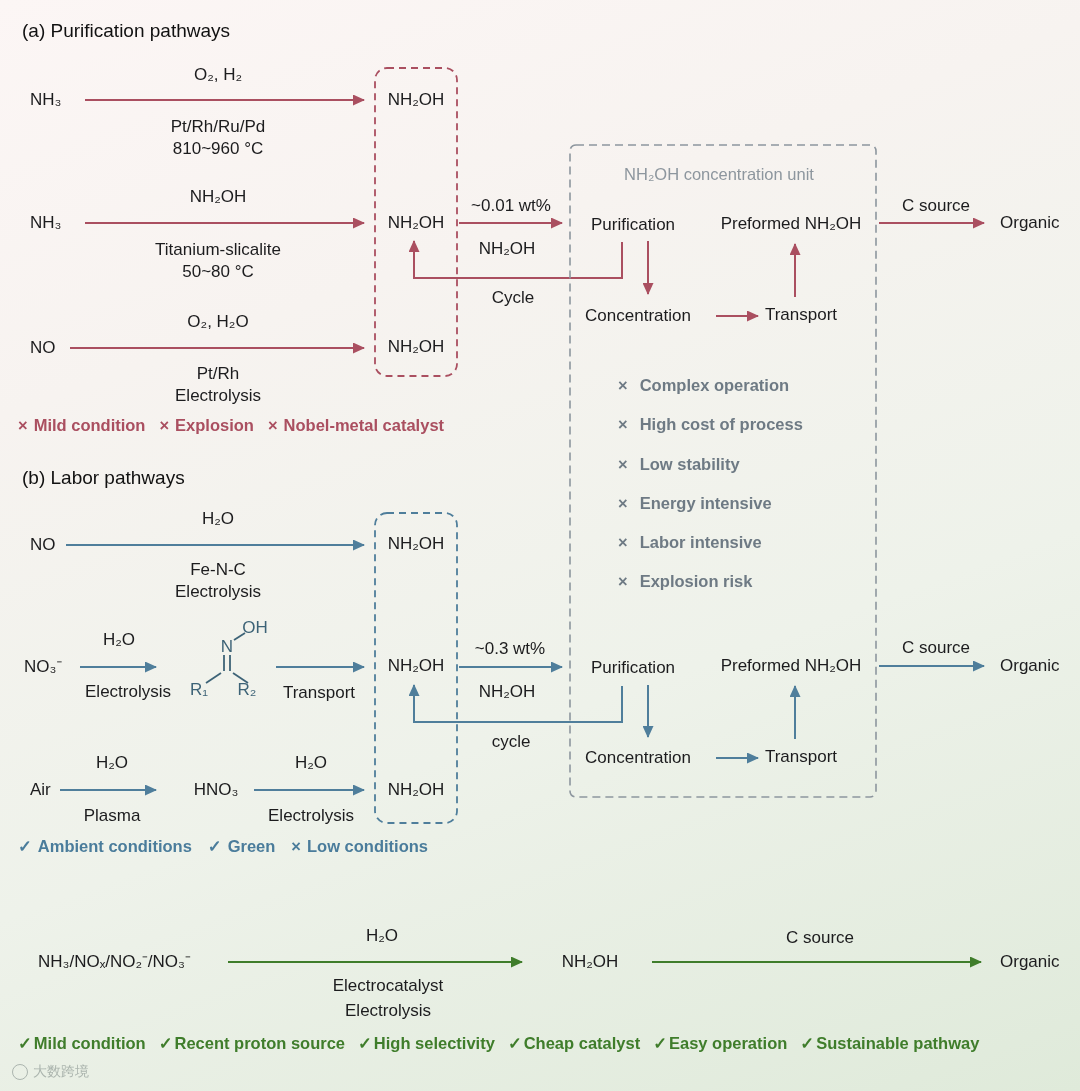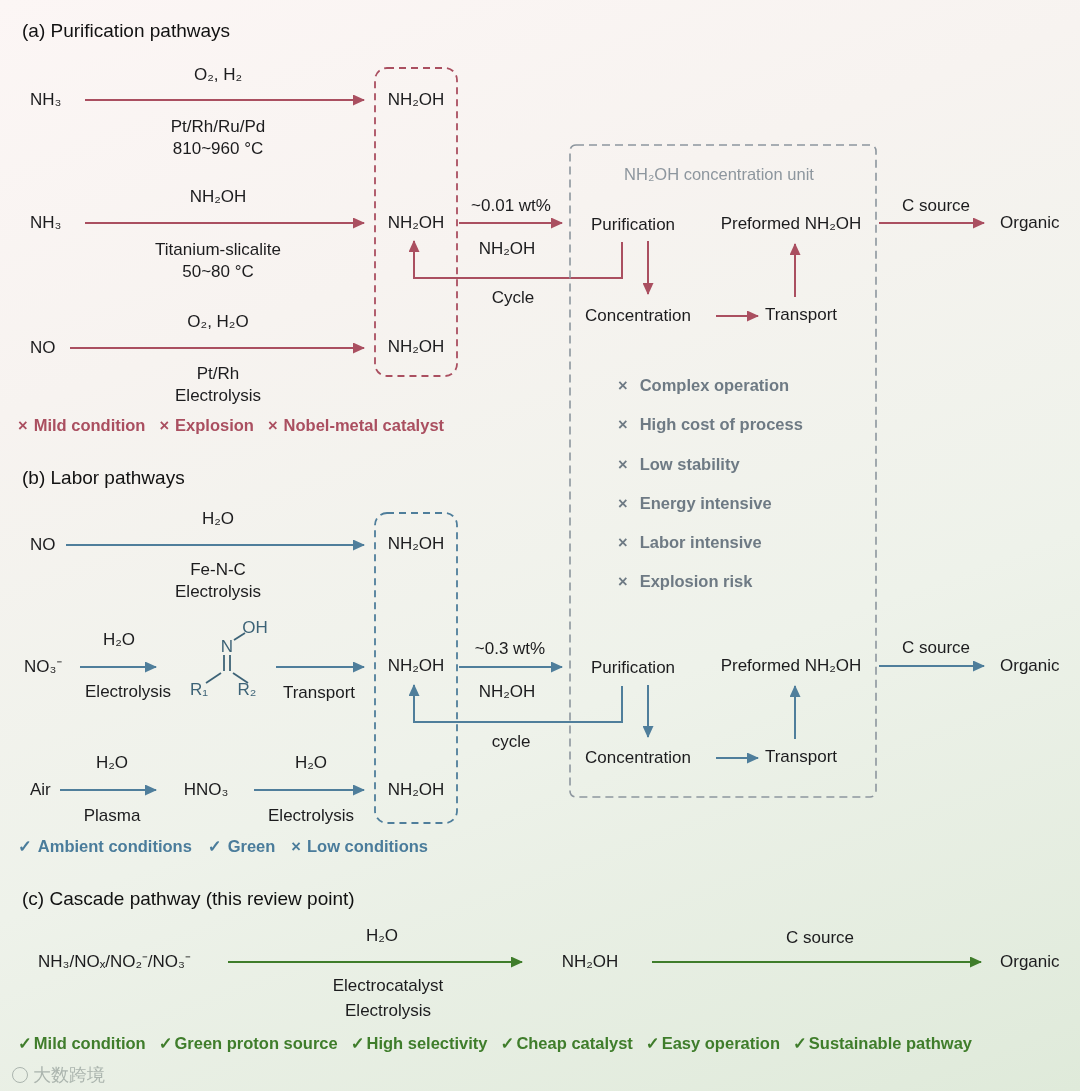--- a/index.html
+++ b/index.html
@@ -19,21 +19,21 @@
   .green { color:#3f7d2b; }
   .drabitem { position:absolute; transform:translateY(-50%); display:flex; gap:12px; white-space:nowrap;
               color:#6e7a84; font-weight:600; font-size:16.5px; }
   .sumrow { position:absolute; transform:translateY(-50%); display:flex; white-space:nowrap;
             font-weight:700; font-size:16.5px; }
   .sumrow .item { display:flex; }
   .gapA { gap:14px; } .gapA .item { gap:6px; }
   .gapB { gap:16px; } .gapB .item { gap:6px; }
   .gapC { gap:13px; } .gapC .item { gap:2px; }
   .watermark { position:absolute; left:12px; top:1063px; display:flex; align-items:center; gap:5px;
-               color:rgba(150,160,155,0.75); font-size:18px; }
+               color:rgba(150,160,155,0.75); font-size:14px; }
   .wm-ring { width:16px; height:16px; border:1.6px solid rgba(150,160,155,0.75); border-radius:50%;
              display:inline-flex; align-items:center; justify-content:center; font-size:7px; line-height:1; }
 </style>
 </head>
 <body>
 
 <div class="canvas">
 
   <svg class="layer" viewBox="0 0 1080 1091">
     <defs>
@@ -178,21 +178,21 @@
   <span class="t" style="left:227px;top:647px;color:#3d6377">N</span>
   <span class="t" style="left:255px;top:628px;color:#3d6377">OH</span>
   <span class="t" style="left:199px;top:690px;color:#3d6377">R₁</span>
   <span class="t" style="left:247px;top:690px;color:#3d6377">R₂</span>
   <span class="t" style="left:319px;top:693px">Transport</span>
   <span class="t" style="left:416px;top:666px">NH₂OH</span>
 
   <span class="tl" style="left:30px;top:790px">Air</span>
   <span class="t" style="left:112px;top:763px">H₂O</span>
   <span class="t" style="left:112px;top:816px">Plasma</span>
-  <span class="t" style="left:206px;top:790px">HNO₃</span>
+  <span class="t" style="left:216px;top:790px">HNO₃</span>
   <span class="t" style="left:311px;top:763px">H₂O</span>
   <span class="t" style="left:311px;top:816px">Electrolysis</span>
   <span class="t" style="left:416px;top:790px">NH₂OH</span>
 
   <span class="t" style="left:510px;top:649px">~0.3 wt%</span>
   <span class="t" style="left:507px;top:692px">NH₂OH</span>
   <span class="t" style="left:511px;top:742px">cycle</span>
 
   <span class="t" style="left:633px;top:668px">Purification</span>
   <span class="t" style="left:638px;top:758px">Concentration</span>
@@ -209,38 +209,37 @@
     <span class="item">
         <span>✓</span>
         <span>Green</span>
       </span>
     <span class="item">
         <span>×</span>
         <span>Low conditions</span>
       </span>
   </div>
 
-  <span class="tl title" style="left:22px;top:899px">(c) Cascade pathway (this review point)</span>
 
   <span class="tl" style="left:38px;top:962px">NH₃/NOₓ/NO₂⁻/NO₃⁻</span>
   <span class="t" style="left:382px;top:936px">H₂O</span>
   <span class="t" style="left:388px;top:986px">Electrocatalyst</span>
   <span class="t" style="left:388px;top:1011px">Electrolysis</span>
   <span class="t" style="left:590px;top:962px">NH₂OH</span>
   <span class="t" style="left:820px;top:938px">C source</span>
   <span class="tl" style="left:1000px;top:962px">Organic</span>
 
   <div class="sumrow gapC green" style="left:18px;top:1043px">
     <span class="item">
         <span>✓</span>
         <span>Mild condition</span>
       </span>
     <span class="item">
         <span>✓</span>
-        <span>Green proton source</span>
+        <span>Recent proton source</span>
       </span>
     <span class="item">
         <span>✓</span>
         <span>High selectivity</span>
       </span>
     <span class="item">
         <span>✓</span>
         <span>Cheap catalyst</span>
       </span>
     <span class="item">

